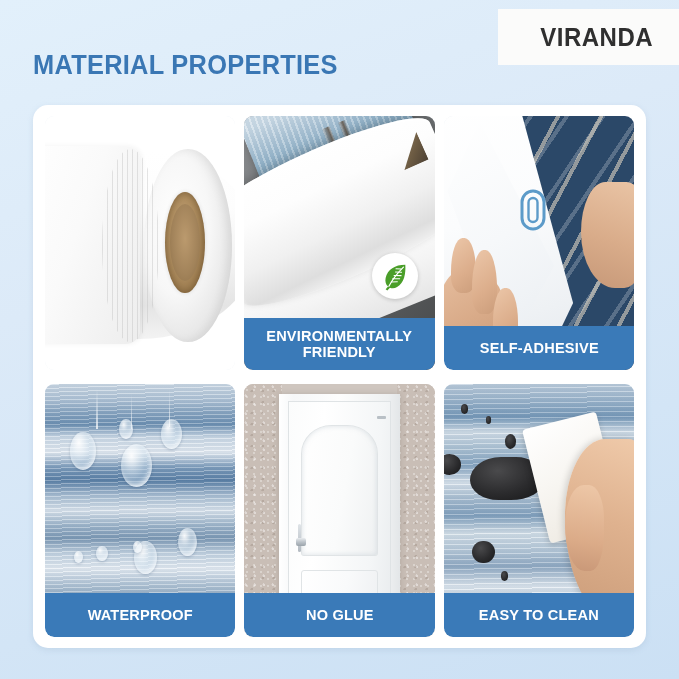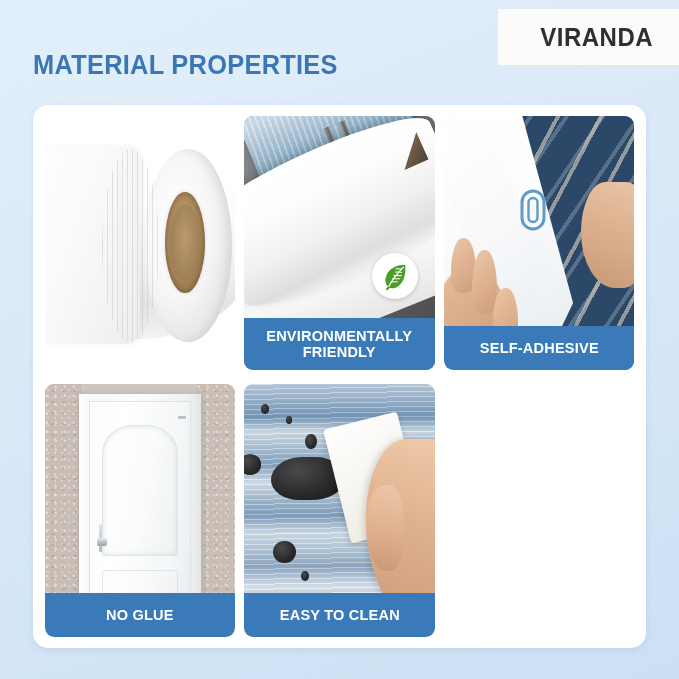--- a/index.html
+++ b/index.html
@@ -566,20 +566,40 @@
           <div class="finger" style="left:4%; bottom:30%; width:13%; height:22%;"></div>
           <div class="finger" style="left:15%; bottom:22%; width:13%; height:25%;"></div>
           <div class="finger" style="left:26%; bottom:10%; width:13%; height:22%;"></div>
           <div class="hand-right"></div>
         </div>
         <div class="card-label">
           <span class="card-label-text">SELF-ADHESIVE</span>
         </div>
       </div>
 
+      <div class="card">
+        <div class="card-photo ph-water">
+          <div class="grain"></div>
+          <div class="trail" style="left:27%; top:2%; height:16%;"></div>
+          <div class="trail" style="left:45%; top:4%; height:14%;"></div>
+          <div class="trail" style="left:65%; top:2%; height:15%;"></div>
+          <div class="drop" style="left:13%; top:19%; width:14%; height:15%;"></div>
+          <div class="drop" style="left:40%; top:24%; width:16%; height:17%;"></div>
+          <div class="drop" style="left:61%; top:14%; width:11%; height:12%;"></div>
+          <div class="drop" style="left:39%; top:14%; width:7%; height:8%;"></div>
+          <div class="drop" style="left:70%; top:57%; width:10%; height:11%;"></div>
+          <div class="drop" style="left:47%; top:62%; width:12%; height:13%;"></div>
+          <div class="drop" style="left:15%; top:66%; width:5%; height:5%;"></div>
+          <div class="drop" style="left:27%; top:64%; width:6%; height:6%;"></div>
+          <div class="drop" style="left:46%; top:62%; width:5%; height:5%;"></div>
+        </div>
+        <div class="card-label">
+          <span class="card-label-text">WATERPROOF</span>
+        </div>
+      </div>
 
       <div class="card">
         <div class="card-photo ph-door">
           <div class="wall-l"></div>
           <div class="wall-r"></div>
           <div class="frame">
             <div class="leaf">
               <div class="panel-top"></div>
               <div class="panel-bottom"></div>
               <div class="lockplate"></div>

